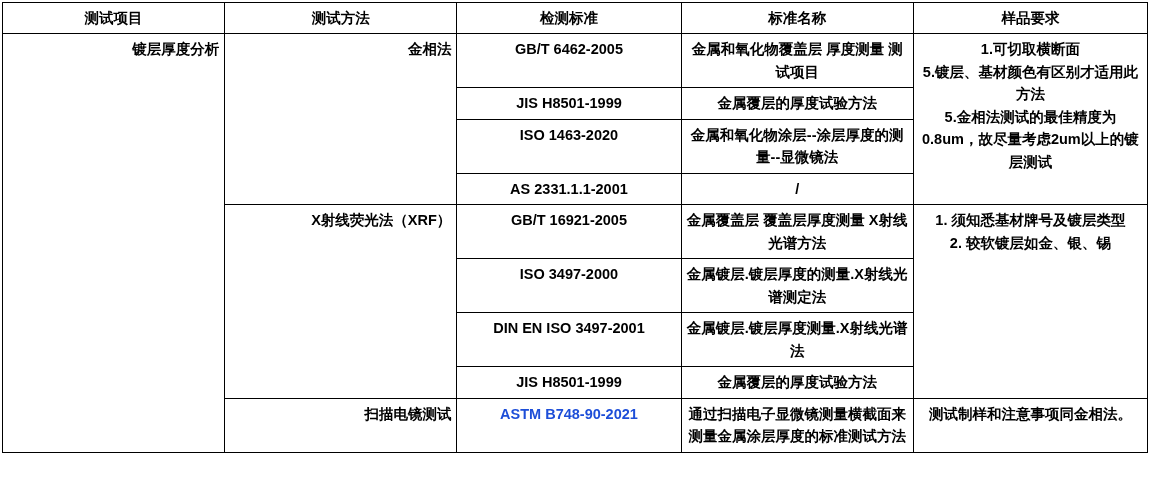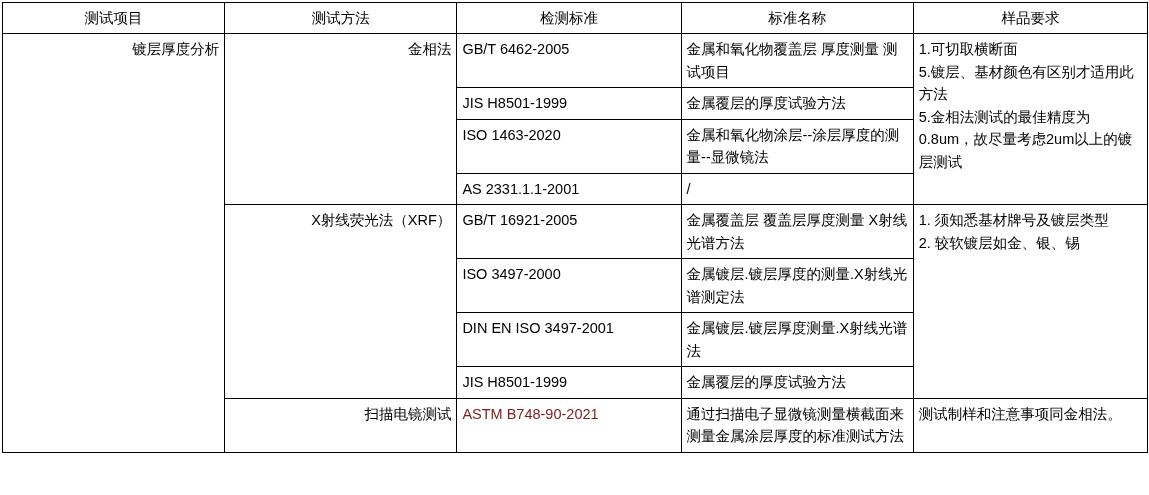--- a/index.html
+++ b/index.html
@@ -25,56 +25,56 @@
     table-layout: fixed;
     width: 1146px;
     margin: 2px 0 0 2px;
   }
   table.spec td, table.spec th {
     border: 1px solid #000000;
     vertical-align: top;
     padding: 4px 5px 4px 5px;
     font-size: 14.5px;
     line-height: 1.55;
-    font-weight: normal;
+    font-weight: bold;
   }
   thead th {
     text-align: center;
     font-weight: bold;
     font-size: 15px;
     padding: 4px 4px 5px 4px;
     vertical-align: middle;
     height: 22px;
   }
   td.center {
     text-align: right;
     vertical-align: middle;
   }
   td.mid {
     vertical-align: middle;
   }
   td.topleft {
-    text-align: left;
+    text-align: center;
     vertical-align: top;
   }
   .col-item    { width: 222px; }
   .col-method  { width: 232px; }
   .col-std     { width: 224px; }
   .col-name    { width: 232px; }
   .col-sample  { width: 234px; }
   .sample-cell {
     line-height: 2.0;
     padding-top: 6px;
   }
   .sample-cell .ln {
     display: block;
     white-space: pre-wrap;
   }
   .greyish {
-    color: #7f1d1d;
+    color: #1d4ed8;
   }
 </style>
 </head>
 <body>
 
 <div class="sheet">
   <table class="spec">
     <colgroup>
       <col class="col-item">
       <col class="col-method">

